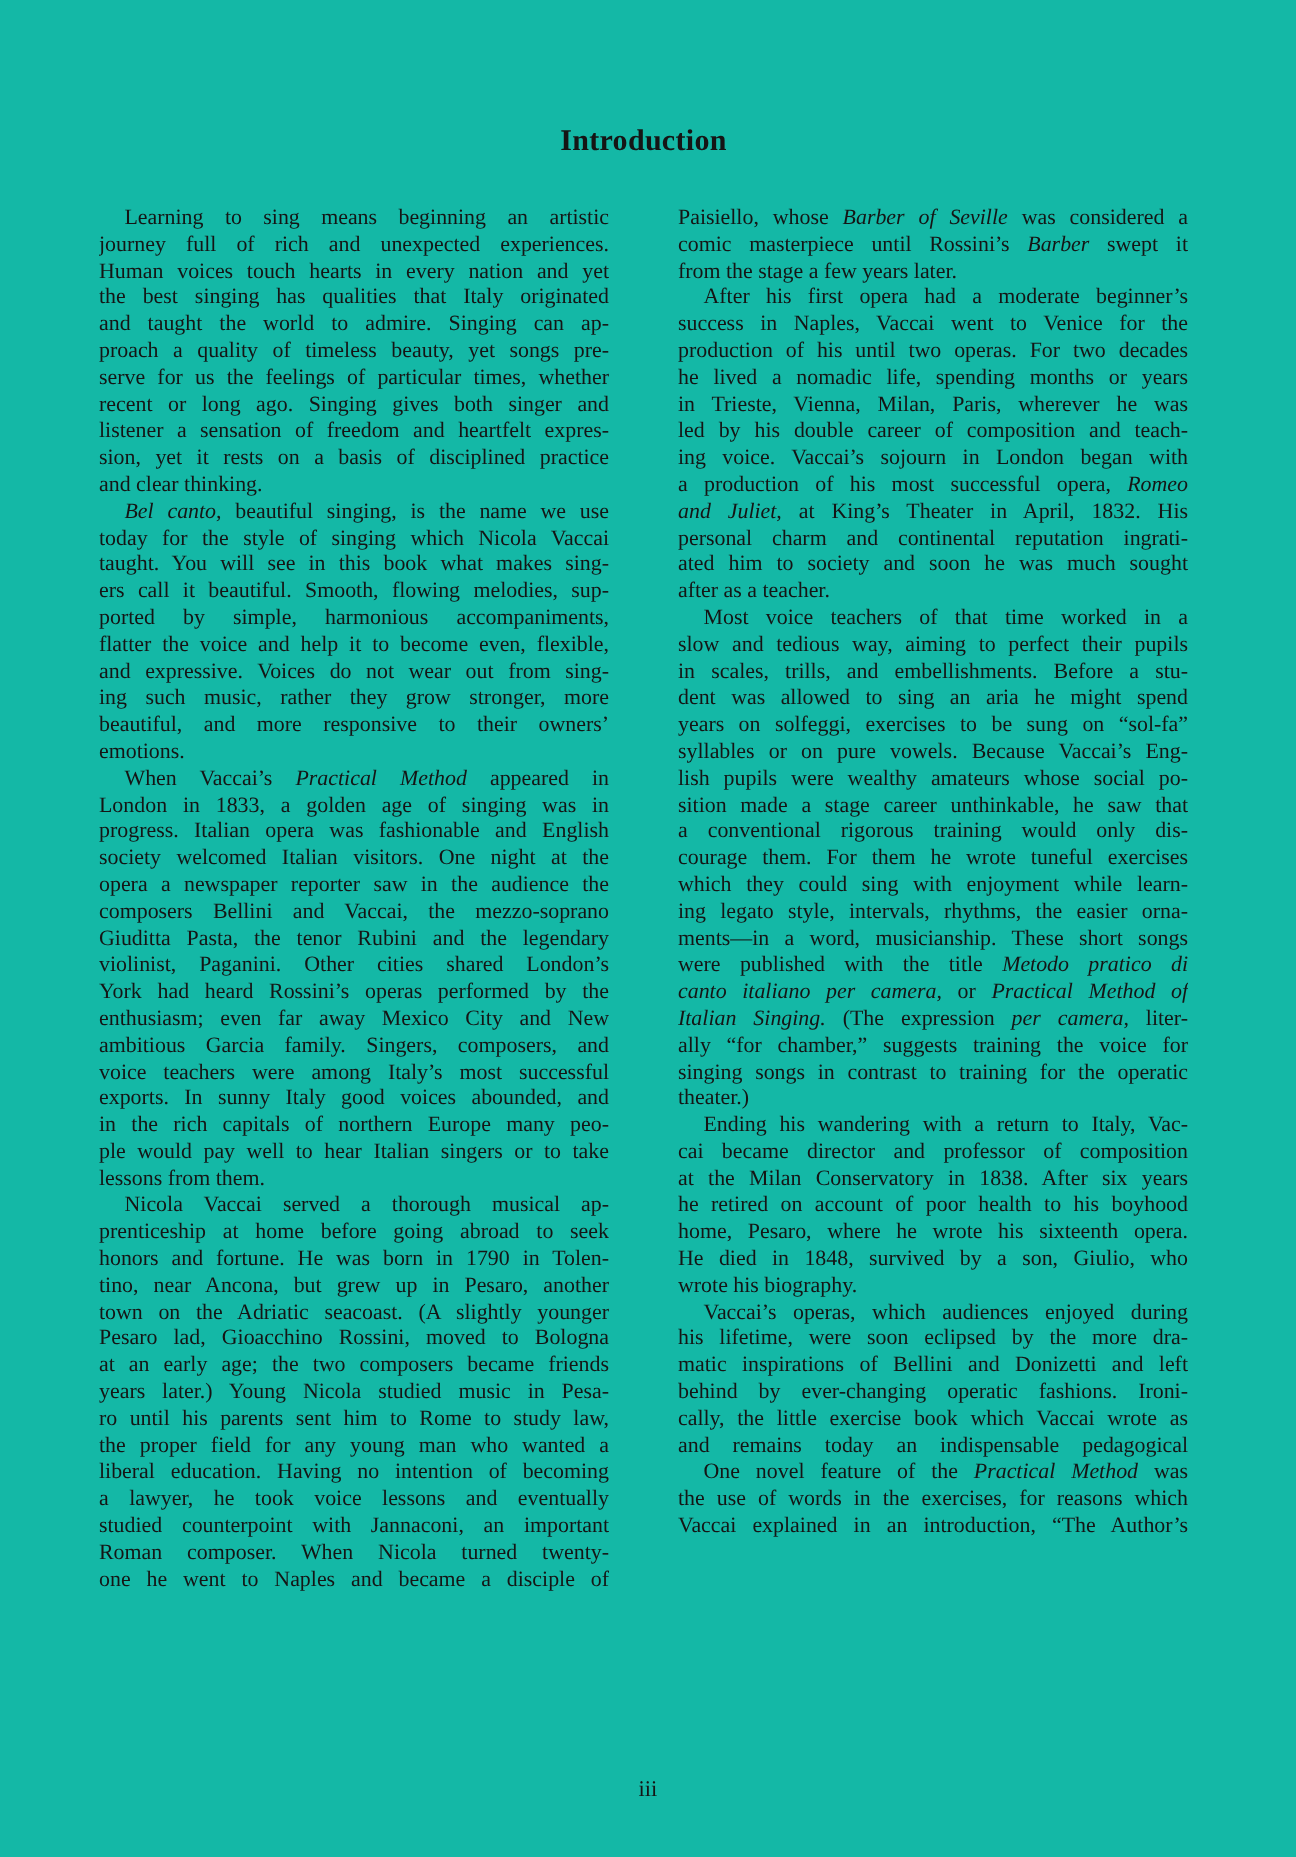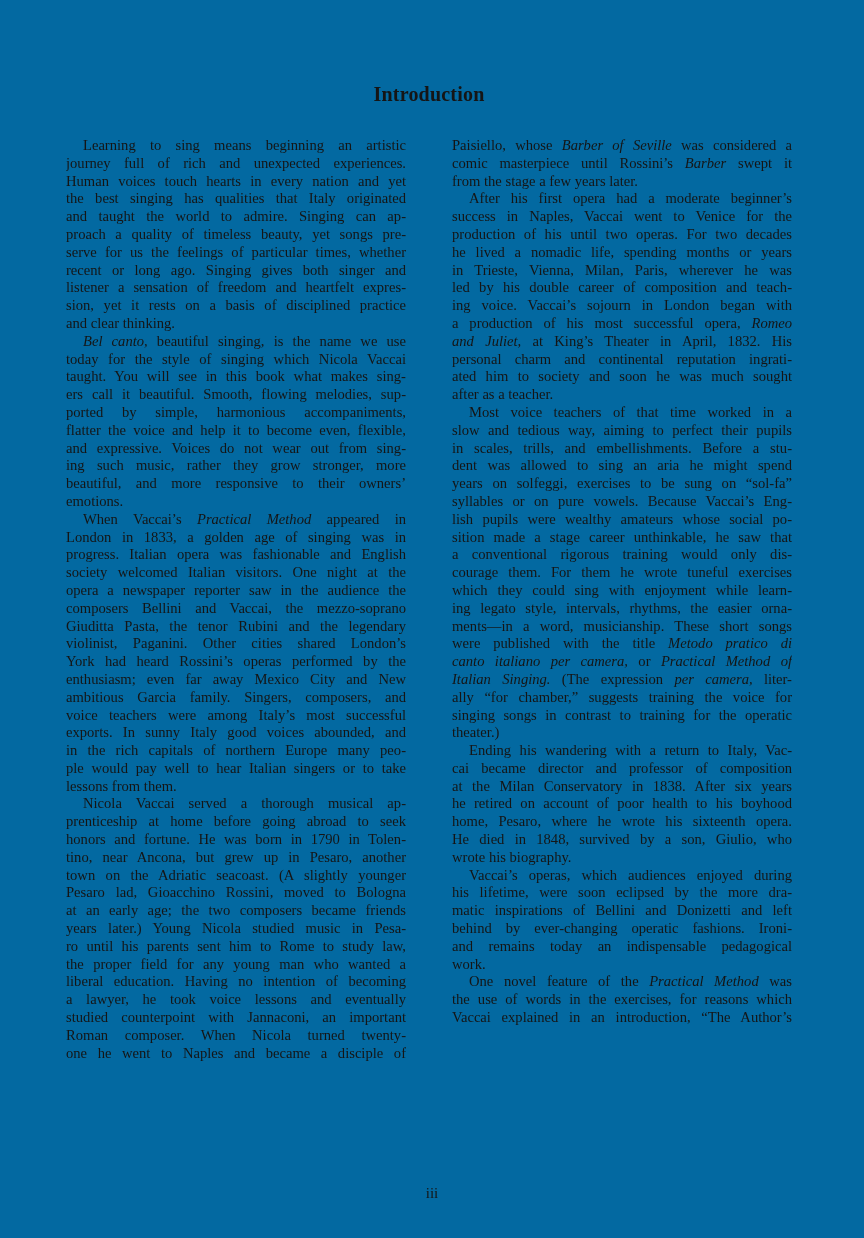--- a/index.html
+++ b/index.html
@@ -11,21 +11,21 @@
     width: 864px;
     height: 1238px;
     overflow: hidden;
     font-family: "Liberation Serif", serif;
     color: #151515;
   }
   .page {
     position: relative;
     width: 864px;
     height: 1238px;
-    background: #0369a1;
+    background: #14b8a6;
   }
   .title {
     position: absolute;
     top: 83px;
     left: 66px;
     width: 726px;
     margin: 0;
     text-align: center;
     font-size: 20px;
     font-weight: bold;
@@ -168,21 +168,21 @@
         <div class="line">cai became director and professor of composition</div>
         <div class="line">at the Milan Conservatory in 1838. After six years</div>
         <div class="line">he retired on account of poor health to his boyhood</div>
         <div class="line">home, Pesaro, where he wrote his sixteenth opera.</div>
         <div class="line">He died in 1848, survived by a son, Giulio, who</div>
         <div class="line para-end">wrote his biography.</div>
         <div class="line indent">Vaccai’s operas, which audiences enjoyed during</div>
         <div class="line">his lifetime, were soon eclipsed by the more dra-</div>
         <div class="line">matic inspirations of Bellini and Donizetti and left</div>
         <div class="line">behind by ever-changing operatic fashions. Ironi-</div>
+        <div class="line">cally, the little exercise book which Vaccai wrote as</div>
         <div class="line">and remains today an indispensable pedagogical</div>
-        <div class="line para-end">work.</div>
         <div class="line indent">One novel feature of the <i>Practical Method</i> was</div>
         <div class="line">the use of words in the exercises, for reasons which</div>
         <div class="line">Vaccai explained in an introduction, “The Author’s</div>
       </div>
   </div>
   <div class="folio">iii</div>
 </div>
 
 </body></html>

